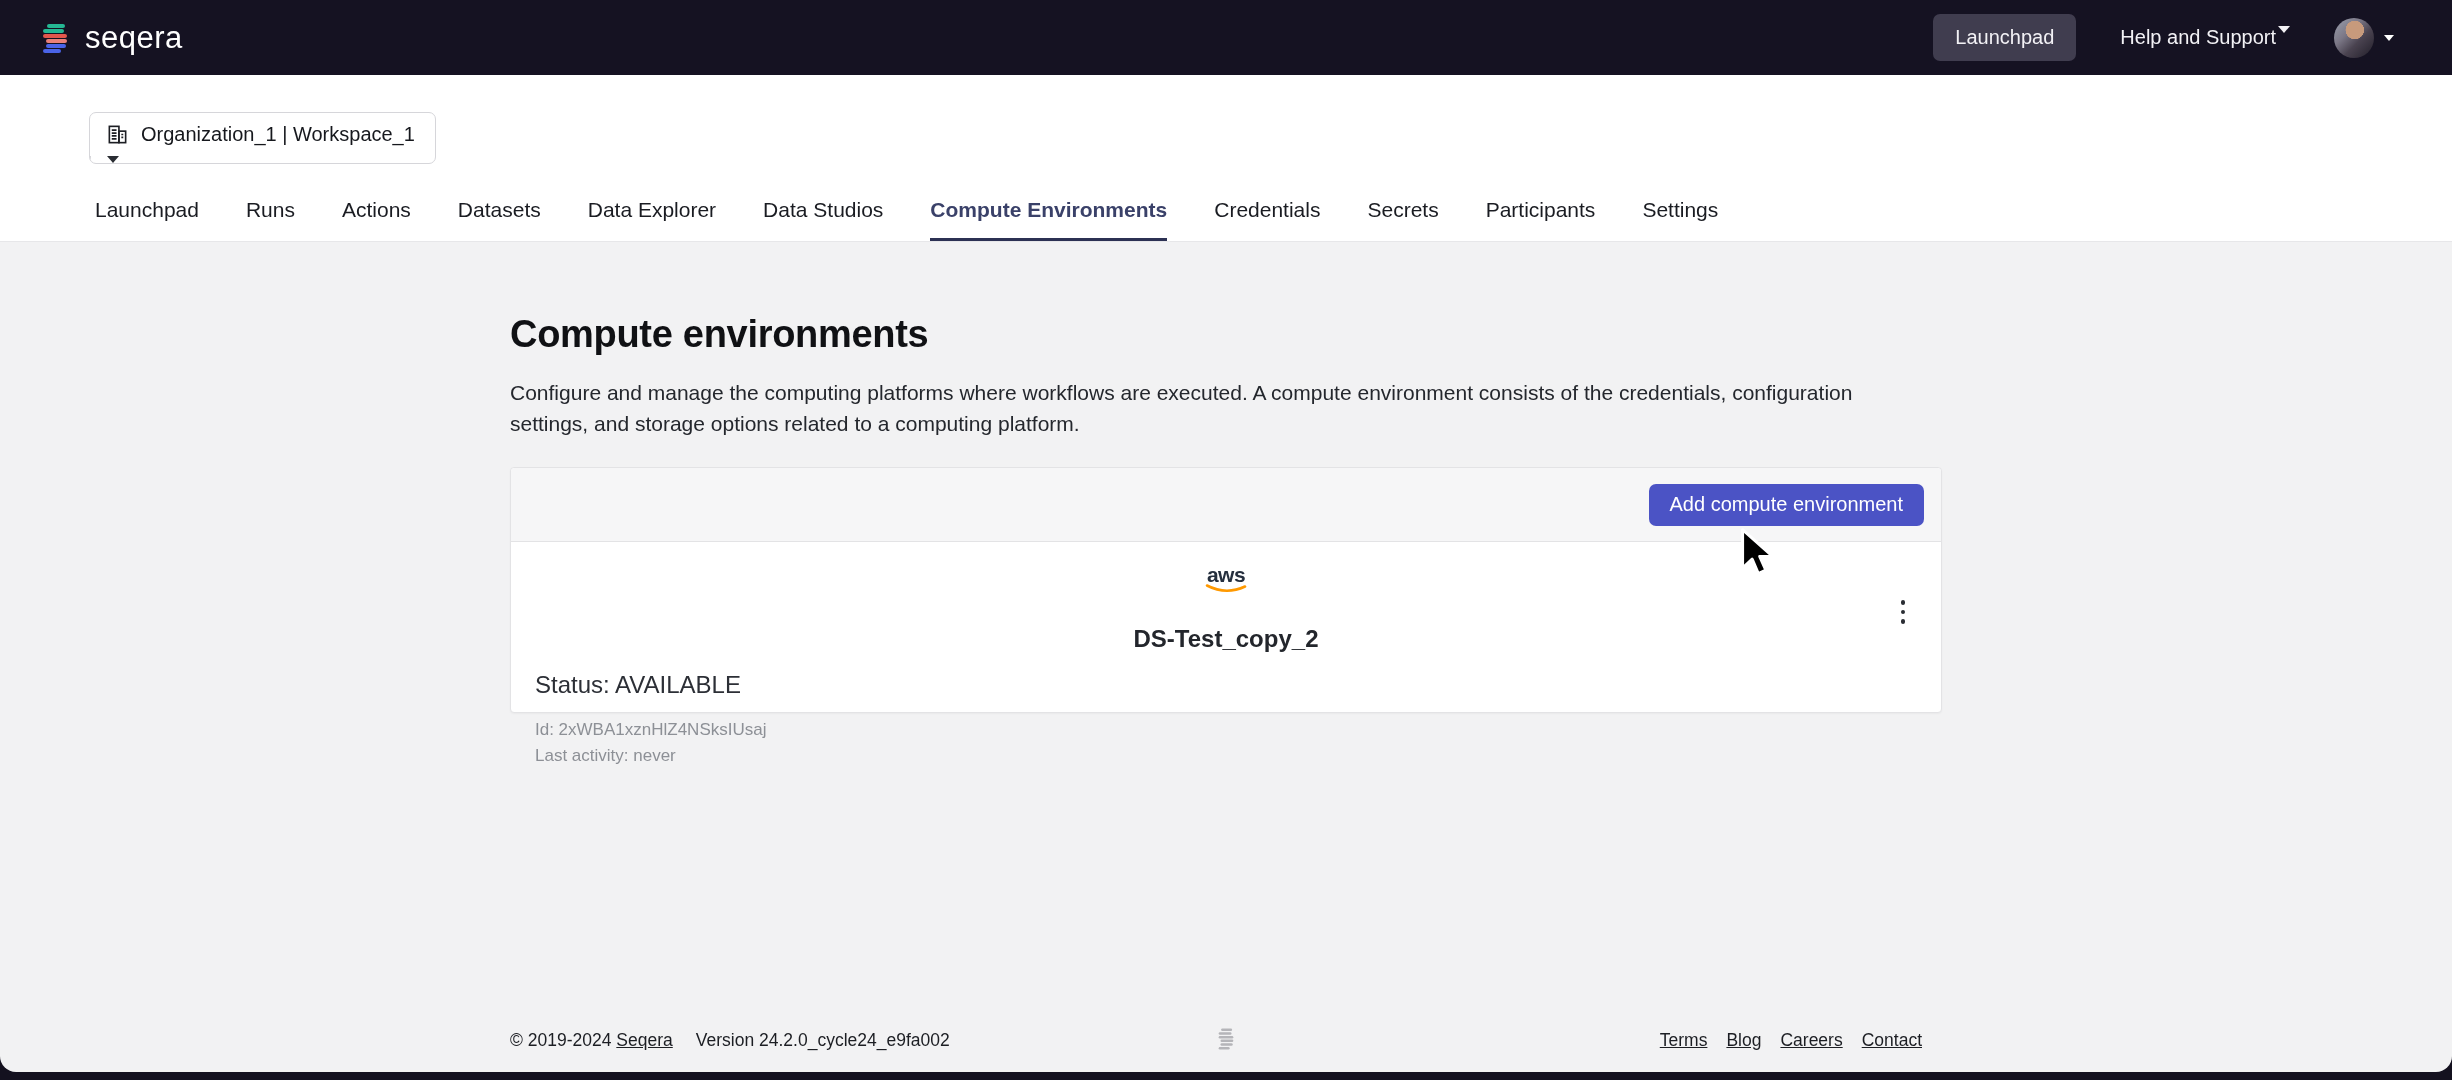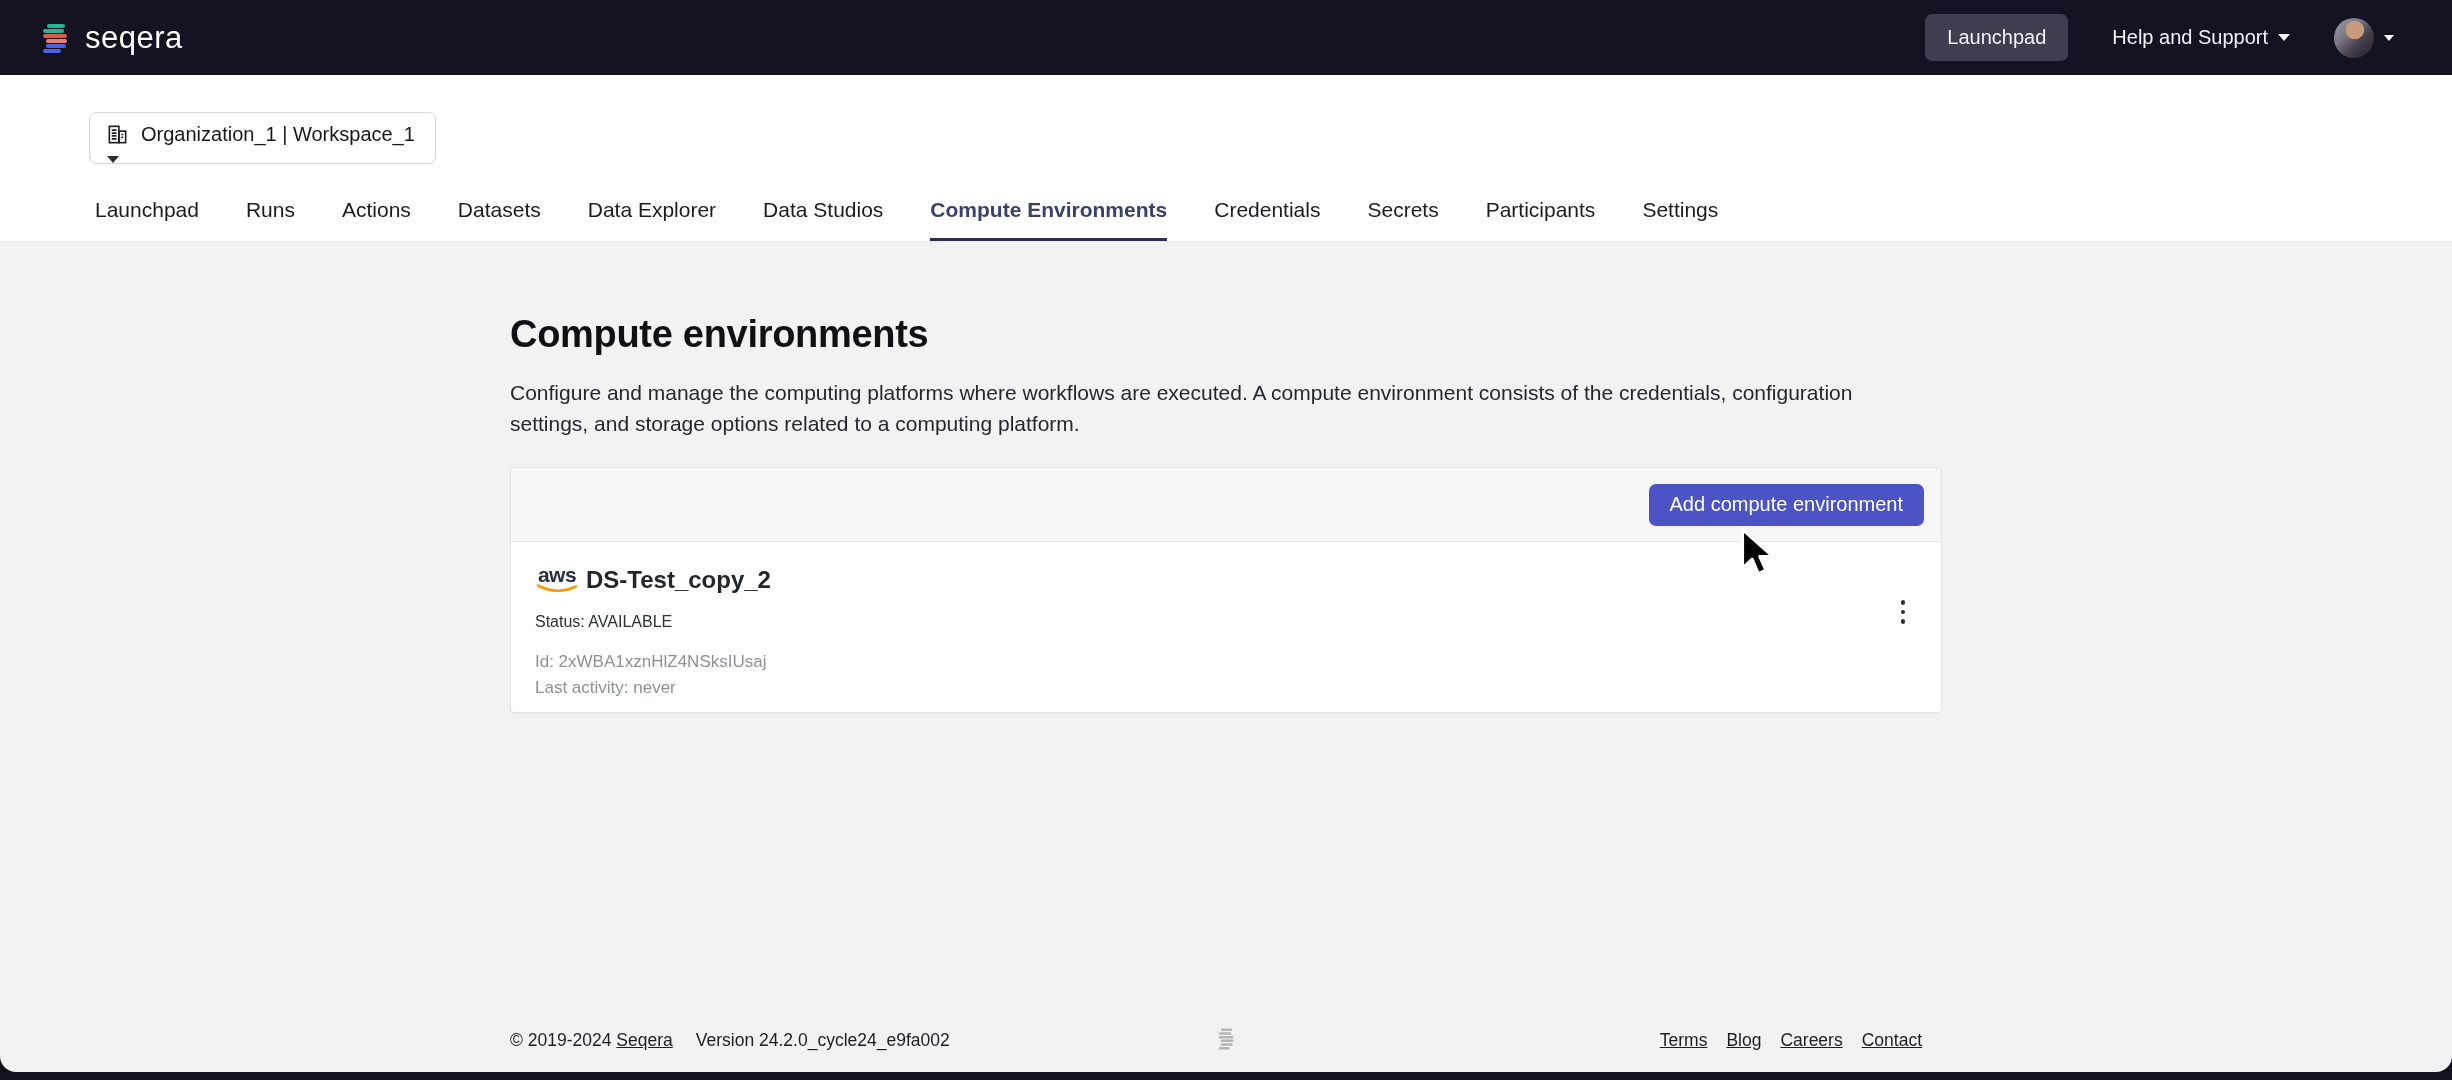--- a/index.html
+++ b/index.html
@@ -20,21 +20,21 @@
     height:75px;background:#151222;display:flex;align-items:center;
     justify-content:space-between;padding:0 58px 0 37px;box-sizing:border-box;
   }
   .brand{display:flex;align-items:center;gap:12px;}
   .brand-name{color:#ffffff;font-size:31px;font-weight:500;letter-spacing:.5px;}
   .nav-right{display:flex;align-items:center;gap:44px;}
   .nav-btn{
     background:#403d4f;color:#f2f1f5;border:none;border-radius:7px;
     font-size:20px;padding:12px 22px;cursor:pointer;font-family:inherit;
   }
-  .nav-link{color:#f2f1f5;font-size:20px;display:flex;align-items:center;gap:10px;cursor:pointer;}
+  .nav-link{color:#f2f1f5;font-size:20px;display:flex;align-items:flex-start;gap:2px;cursor:pointer;}
   .caret{width:0;height:0;border-left:6px solid transparent;border-right:6px solid transparent;border-top:7px solid currentColor;display:inline-block;}
   .avatar-wrap{display:flex;align-items:center;gap:10px;color:#fff;cursor:pointer;}
   .avatar{
     width:40px;height:40px;border-radius:50%;
     background:
       radial-gradient(circle at 52% 30%, #c79a7c 0 26%, transparent 27%),
       linear-gradient(135deg,#9aa0ae 0%,#7c7887 35%,#4a4350 60%,#201d28 100%);
   }
 
   
@@ -70,25 +70,25 @@
   .panel-header{
     height:73px;background:#f6f6f7;border-bottom:1px solid #e3e3e5;
     display:flex;align-items:center;justify-content:flex-end;padding-right:17px;
     border-radius:4px 4px 0 0;
   }
   .add-btn{
     background:#4b53c5;color:#ffffff;border:none;border-radius:7px;height:42px;
     padding:0 21px;font-size:20px;cursor:pointer;font-family:inherit;
   }
   .env-card{position:relative;height:170px;padding:23px 24px;box-sizing:border-box;}
-  .env-title-row{display:flex;align-items:center;gap:7px;}
+  .env-title-row{display:flex;align-items:center;gap:30px;flex-direction:column;}
   .aws-logo{display:flex;flex-direction:column;align-items:center;width:44px;margin-top:2px;}
   .aws-text{font-size:21px;font-weight:700;color:#252f3e;letter-spacing:-.5px;line-height:16px;}
   .env-name{font-size:24px;font-weight:700;color:#23262c;}
-  .env-status{font-size:16px;color:#2c2f36;margin-top:18px;}
+  .env-status{font-size:24px;color:#2c2f36;margin-top:18px;}
   .env-id{font-size:17px;color:#8d9096;margin-top:21px;}
   .env-last{font-size:17px;color:#8d9096;margin-top:6px;}
   .kebab{
     position:absolute;right:30px;top:52px;display:flex;flex-direction:column;gap:5px;
     padding:6px;cursor:pointer;
   }
   .kebab span{width:4.5px;height:4.5px;border-radius:50%;background:#2a2d33;}
 
   
   .footer{

